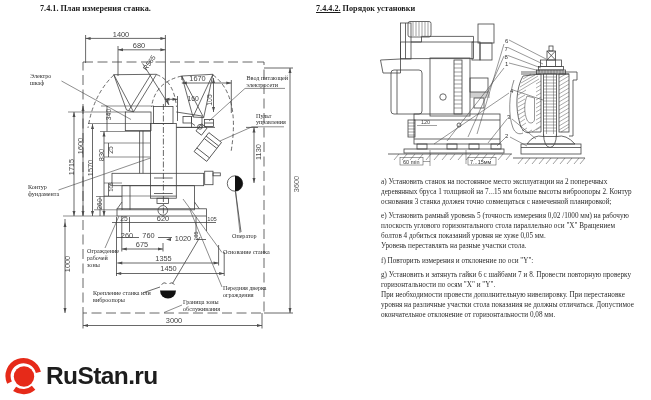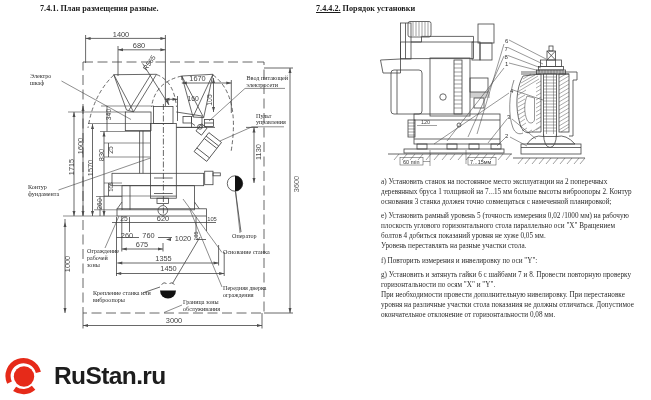--- a/index.html
+++ b/index.html
@@ -5,26 +5,26 @@
   html,body{margin:0;padding:0;}
   body{width:651px;height:400px;position:relative;background:#ffffff;overflow:hidden;opacity:0.999;
        font-family:"Liberation Serif", serif;}
   .h{position:absolute;font-weight:bold;font-size:8.2px;color:#1c1c1c;white-space:nowrap;}
   .lbl{position:absolute;font-size:6.1px;line-height:6.9px;color:#2a2a2a;white-space:nowrap;}
   .txt{position:absolute;left:381px;top:176.8px;width:260px;font-size:7.2px;line-height:10px;
        color:#2c2c2c;}
   .txt p{margin:0 0 4.4px 0;}
   svg{position:absolute;left:0;top:0;}
   .logotext{position:absolute;left:46px;top:362px;font-family:"Liberation Sans",sans-serif;
-       font-weight:bold;font-size:24.5px;letter-spacing:-0.6px;color:#1d1d1d;margin-left:8px;}
+       font-weight:bold;font-size:24.5px;letter-spacing:-0.6px;color:#1d1d1d;}
 </style>
 </head>
 <body>
 
-<div class="h" style="left:40px;top:4px;">7.4.1. План размещения разные.</div>
+<div class="h" style="left:40px;top:4px;">7.4.1. План измерения станка.</div>
 
 <div class="h" style="left:316px;top:4px;"><u>7.4.4.2.</u> Порядок установки</div>
 
 <svg width="651" height="400" viewBox="0 0 651 400" fill="none" stroke="none">
 <g stroke="#424242" stroke-width="0.8" font-family="Liberation Sans, sans-serif" font-size="7.4">
 
 <g stroke-dasharray="10,4.5">
         <rect x="83" y="62" width="181" height="251"></rect>
       </g>
 
@@ -470,21 +470,21 @@
 <div class="lbl" style="left:183px;top:299px;">Граница зоны<br>обслуживания</div>
 
 <div class="txt">
 <p>а) Установить станок на постоянное место  эксплуатации на 2 поперечных<br>
 деревянных бруса 1 толщиной на 7...15 мм больше высоты виброопоры 2. Контур<br>
 основания 3 станка должен точно совмещаться с намеченной планировкой;</p>
 <p>е) Установить рамный уровень 5 (точность измерения 0,02 /1000 мм) на рабочую<br>
 плоскость углового горизонтального стола параллельно оси "X" Вращением<br>
 болтов 4 добиться показаний уровня не хуже 0,05 мм.<br>
 Уровень переставлять на разные участки стола.</p>
-<p>f) Повторить измерения и инвелировку по оси "Y":</p>
+<p>f) Повторить измерения и отклонение по оси "Y":</p>
 <p>g) Установить и затянуть гайки 6 с шайбами 7 и 8. Провести повторную проверку<br>
 горизонтальности по осям "X" и "Y".<br>
 При необходимости провести дополнительную нивелировку. При перестановке<br>
 уровня на различные участки стола показания не должны отличаться. Допустимое<br>
 окончательное отклонение от горизонтальности 0,08 мм.</p>
 </div>
 
 <svg width="48" height="50" viewBox="0 0 48 50" style="left:0px;top:350px;">
   <g fill="none" stroke="#e62a19">
     <path d="M 9.5,32.6 A 15.4 15.4 0 1 1 38.4,22.4" stroke-width="5.2"></path>

